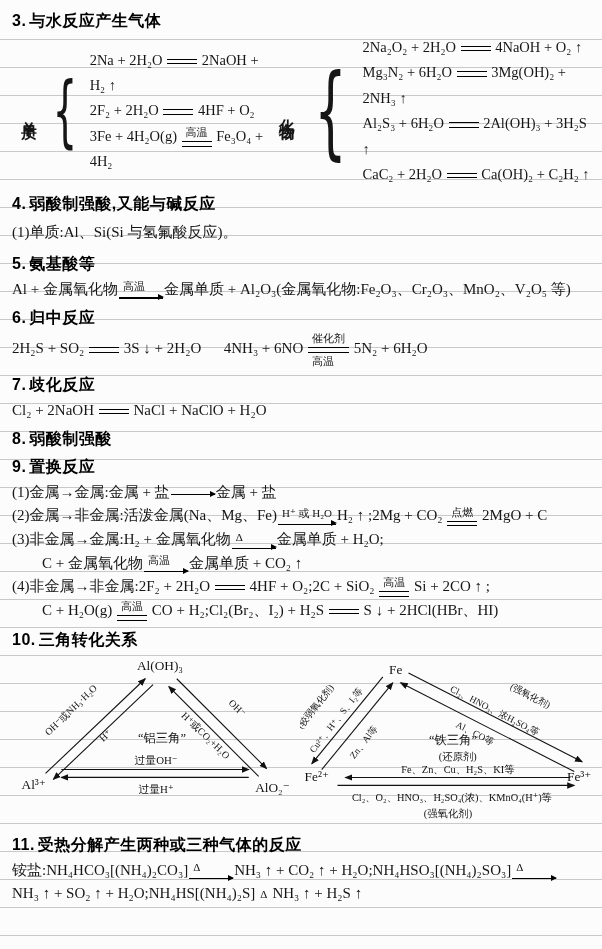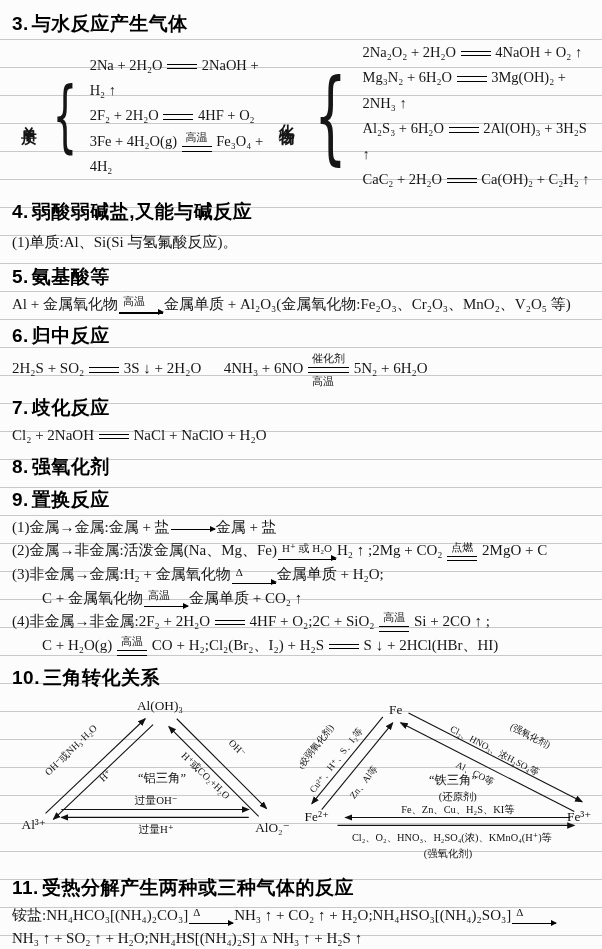--- a/index.html
+++ b/index.html
@@ -13,21 +13,21 @@
     overflow:hidden;
   }
   .page::before{
     content:"";position:absolute;left:0;right:0;top:12px;bottom:0;
     background:repeating-linear-gradient(to bottom, transparent 0 27px, #c9c9c9 27px 28px);
     pointer-events:none;
   }
   .page > *{position:relative;}
   .hd{
     font-family:"Liberation Sans","DejaVu Sans",sans-serif;
-    font-size:19px;font-weight:700;color:#000;
+    font-size:16px;font-weight:700;color:#000;
     margin:7px 0 3px;letter-spacing:0.5px;
   }
   .hd .num{margin-right:3px;}
   .eq{font-size:15px;line-height:1.55;white-space:pre-wrap;}
   .ind{margin-left:30px;}
   
   .cw{display:inline-flex;flex-direction:column;align-items:flex-start;vertical-align:middle;margin:0 1px;line-height:1;}
   .cond{font-size:11px;line-height:1.2;white-space:pre;padding:0 4px;}
   .dline{align-self:stretch;min-width:30px;height:3.5px;border-top:1.3px solid #000;border-bottom:1.3px solid #000;margin:2px 0;}
   .aline{align-self:stretch;min-width:44px;height:1.3px;background:#000;position:relative;margin:4px 0 2px;}
@@ -71,41 +71,41 @@
       <div class="geqs">
         <div class="eq">2Na₂O₂ + 2H₂O <span class="cw"><span class="dline"></span></span> 4NaOH + O₂ ↑</div>
         <div class="eq">Mg₃N₂ + 6H₂O <span class="cw"><span class="dline"></span></span> 3Mg(OH)₂ + 2NH₃ ↑</div>
         <div class="eq">Al₂S₃ + 6H₂O <span class="cw"><span class="dline"></span></span> 2Al(OH)₃ + 3H₂S ↑</div>
         <div class="eq">CaC₂ + 2H₂O <span class="cw"><span class="dline"></span></span> Ca(OH)₂ + C₂H₂ ↑</div>
       </div>
     </div>
   </div>
 
   <div class="hd">
-    <span class="num">4.</span><span>弱酸弱碱盐,又能与碱反应</span>
+    <span class="num">4.</span><span>弱酸制强酸,又能与碱反应</span>
   </div>
   <div class="eq" style="line-height:1.9;">(1)单质:Al、Si(Si 与氢氟酸反应)。</div>
 
   <div class="hd">
     <span class="num">5.</span><span>氨基酸等</span>
   </div>
   <div class="eq">Al + 金属氧化物<span class="cw"><span class="cond">高温</span><span class="aline"></span></span>金属单质 + Al₂O₃(金属氧化物:Fe₂O₃、Cr₂O₃、MnO₂、V₂O₅ 等)</div>
 
   <div class="hd">
     <span class="num">6.</span><span>归中反应</span>
   </div>
   <div class="eq">2H₂S + SO₂ <span class="cw"><span class="dline"></span></span> 3S ↓ + 2H₂O      4NH₃ + 6NO <span class="cw"><span class="cond">催化剂</span><span class="dline"></span><span class="cond">高温</span></span> 5N₂ + 6H₂O</div>
 
   <div class="hd">
     <span class="num">7.</span><span>歧化反应</span>
   </div>
   <div class="eq">Cl₂ + 2NaOH <span class="cw"><span class="dline"></span></span> NaCl + NaClO + H₂O</div>
 
   <div class="hd">
-    <span class="num">8.</span><span>强氧化剂</span>
+    <span class="num">8.</span><span>弱酸制强酸</span>
   </div>
 
   <div class="hd">
     <span class="num">9.</span><span>置换反应</span>
   </div>
   <div class="eq">(1)金属→金属:金属 + 盐<span class="cw"><span class="aline"></span></span>金属 + 盐</div>
   <div class="eq">(2)金属→非金属:活泼金属(Na、Mg、Fe)<span class="cw"><span class="cond">H⁺ 或 H₂O</span><span class="aline"></span></span>H₂ ↑ ;2Mg + CO₂ <span class="cw"><span class="cond">点燃</span><span class="dline"></span></span> 2MgO + C</div>
   <div class="eq">(3)非金属→金属:H₂ + 金属氧化物<span class="cw"><span class="cond">Δ</span><span class="aline"></span></span>金属单质 + H₂O;</div>
   <div class="eq ind">C + 金属氧化物<span class="cw"><span class="cond">高温</span><span class="aline"></span></span>金属单质 + CO₂ ↑</div>
   <div class="eq">(4)非金属→非金属:2F₂ + 2H₂O <span class="cw"><span class="dline"></span></span> 4HF + O₂;2C + SiO₂ <span class="cw"><span class="cond">高温</span><span class="dline"></span></span> Si + 2CO ↑ ;</div>

